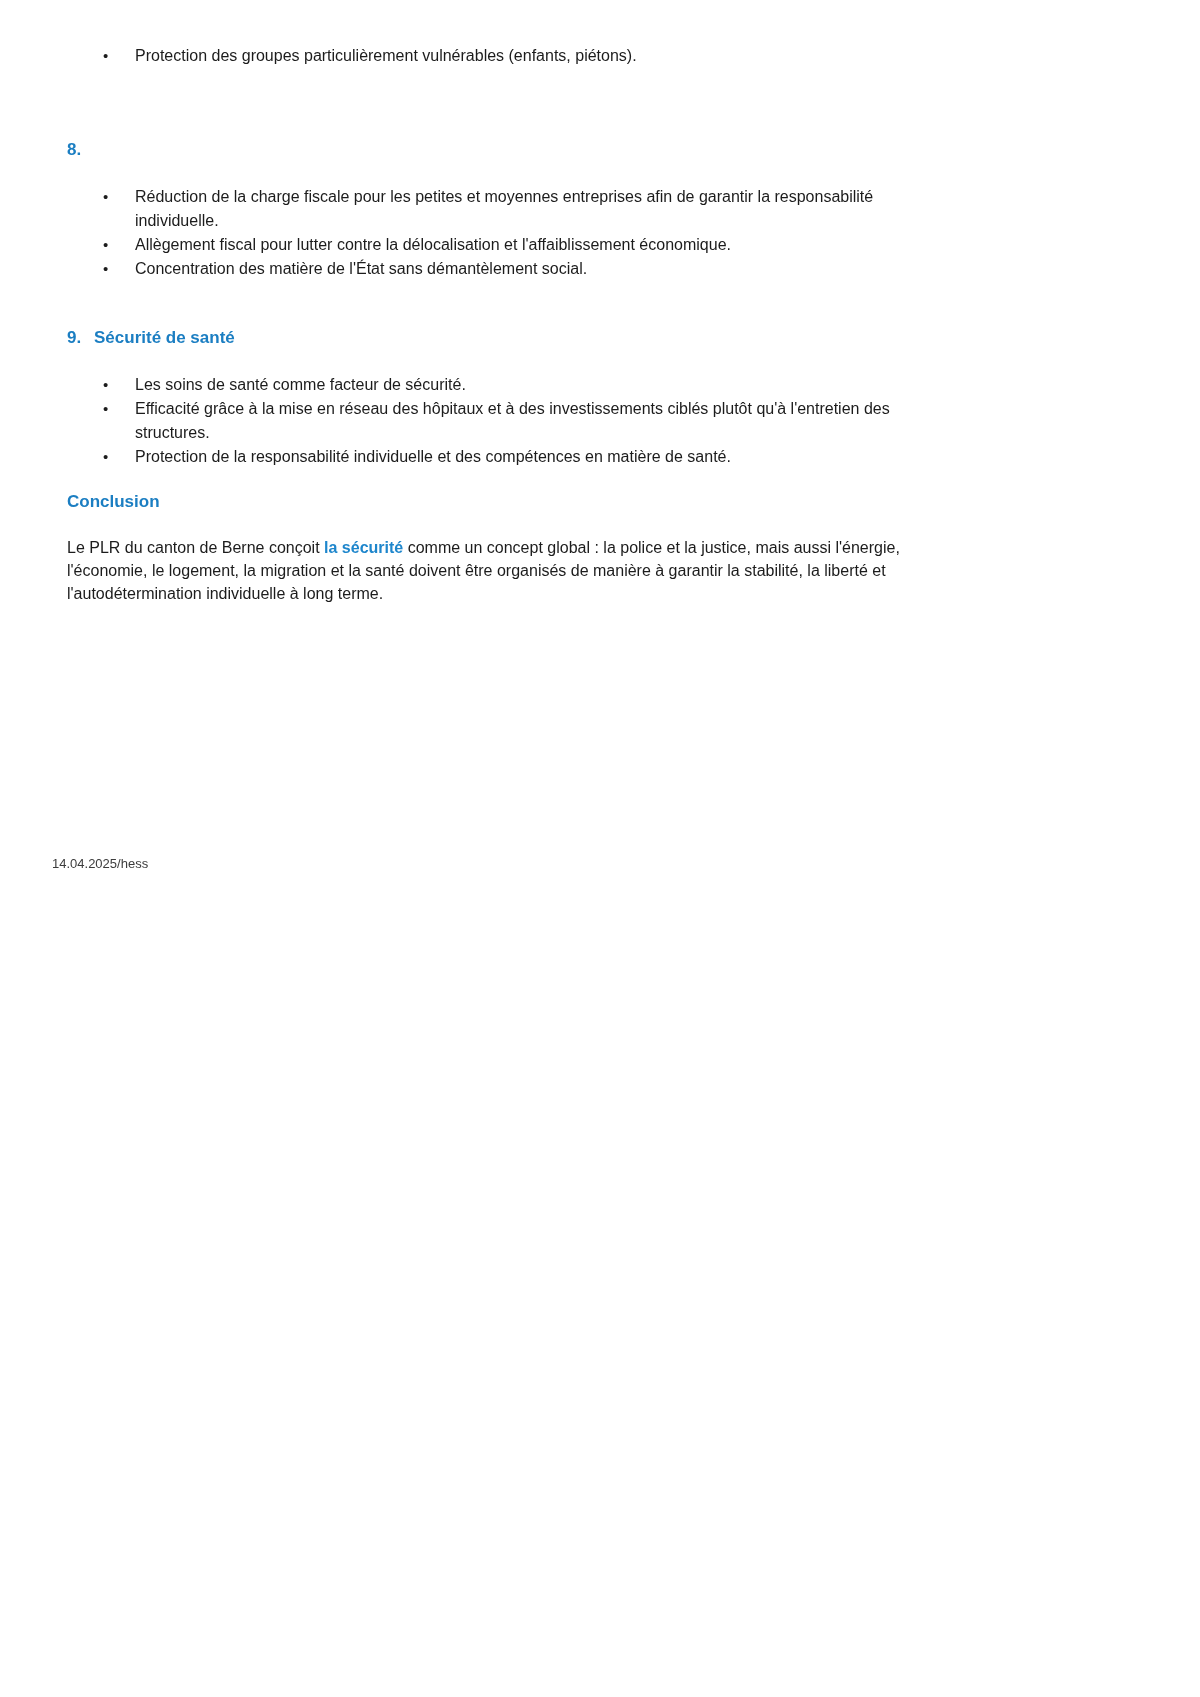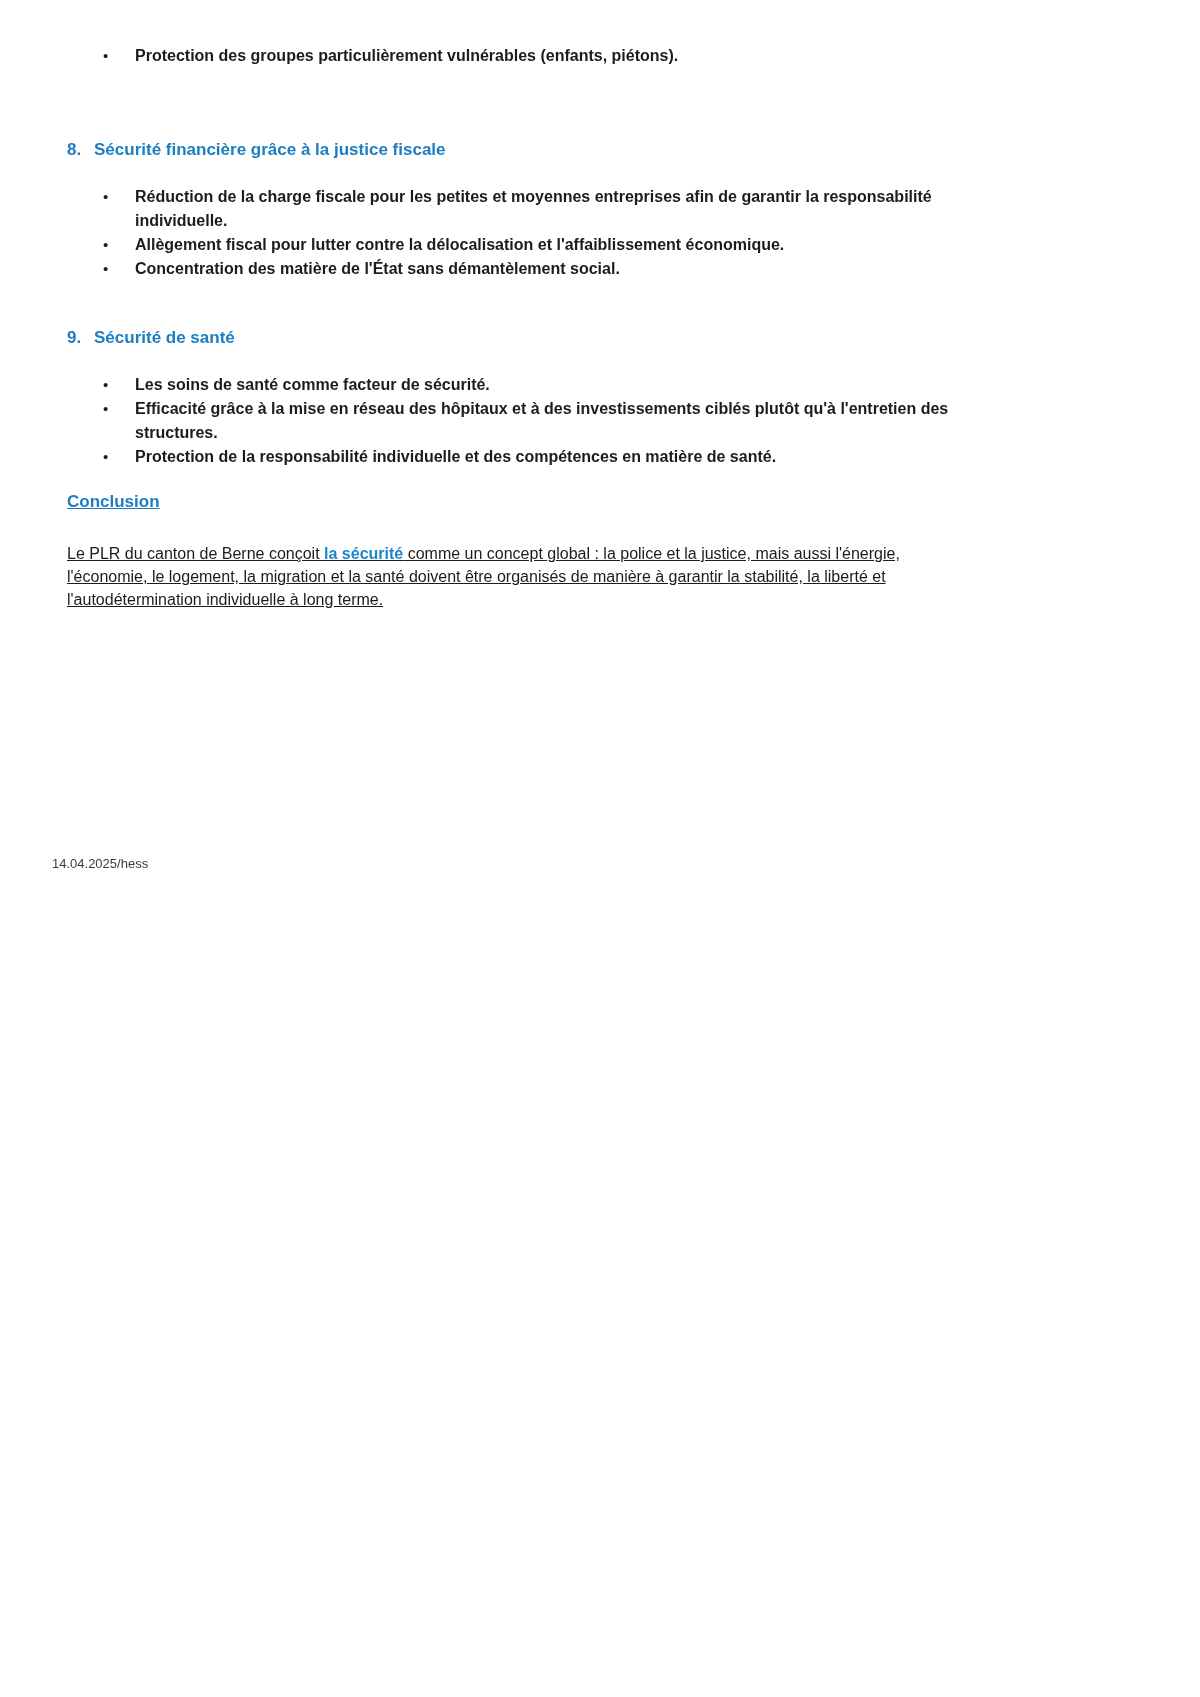--- a/index.html
+++ b/index.html
@@ -38,45 +38,43 @@
   .bullet{
     flex:0 0 32px;
     margin-left:36px;
     font-size:15px;
     line-height:24px;
     color:var(--body-text);
   }
   .li-text{
     white-space:pre-wrap;
     flex:1 1 auto;
-    font-weight:bold;
   }
   
   .sec-heading{
     display:flex;
     font-size:17px;
     font-weight:bold;
     line-height:24px;
     color:var(--accent);
   }
   .sec-num{
     flex:0 0 27px;
   }
   .heading-8{margin-top:70px;}
   .list-8{margin-top:23px;}
   .heading-9{margin-top:45px;}
   .list-9{margin-top:23px;}
-  .heading-conclusion{margin-top:21px;text-decoration:underline;}
+  .heading-conclusion{margin-top:21px;}
   
   .para{
-    margin-top:28px;
+    margin-top:22px;
     font-size:16px;
     line-height:23px;
     white-space:pre-wrap;
-    text-decoration:underline;
   }
   .para .hl{
     color:var(--highlight);
     font-weight:bold;
   }
   
   .date-line{
     position:absolute;
     left:52px;
     top:855px;
@@ -92,21 +90,20 @@
 
   <ul class="bullet-list intro">
     <li>
       <span class="bullet">•</span>
       <span class="li-text">Protection des groupes particulièrement vulnérables (enfants, piétons).</span>
     </li>
   </ul>
 
   <h2 class="sec-heading heading-8">
     <span class="sec-num">8.</span>
-    <span class="sec-title">Sécurité financière grâce à la justice fiscale</span>
   </h2>
   <ul class="bullet-list list-8">
     <li>
       <span class="bullet">•</span>
       <span class="li-text">Réduction de la charge fiscale pour les petites et moyennes entreprises afin de garantir la responsabilité
 individuelle.</span>
     </li>
     <li>
       <span class="bullet">•</span>
       <span class="li-text">Allègement fiscal pour lutter contre la délocalisation et l'affaiblissement économique.</span>

